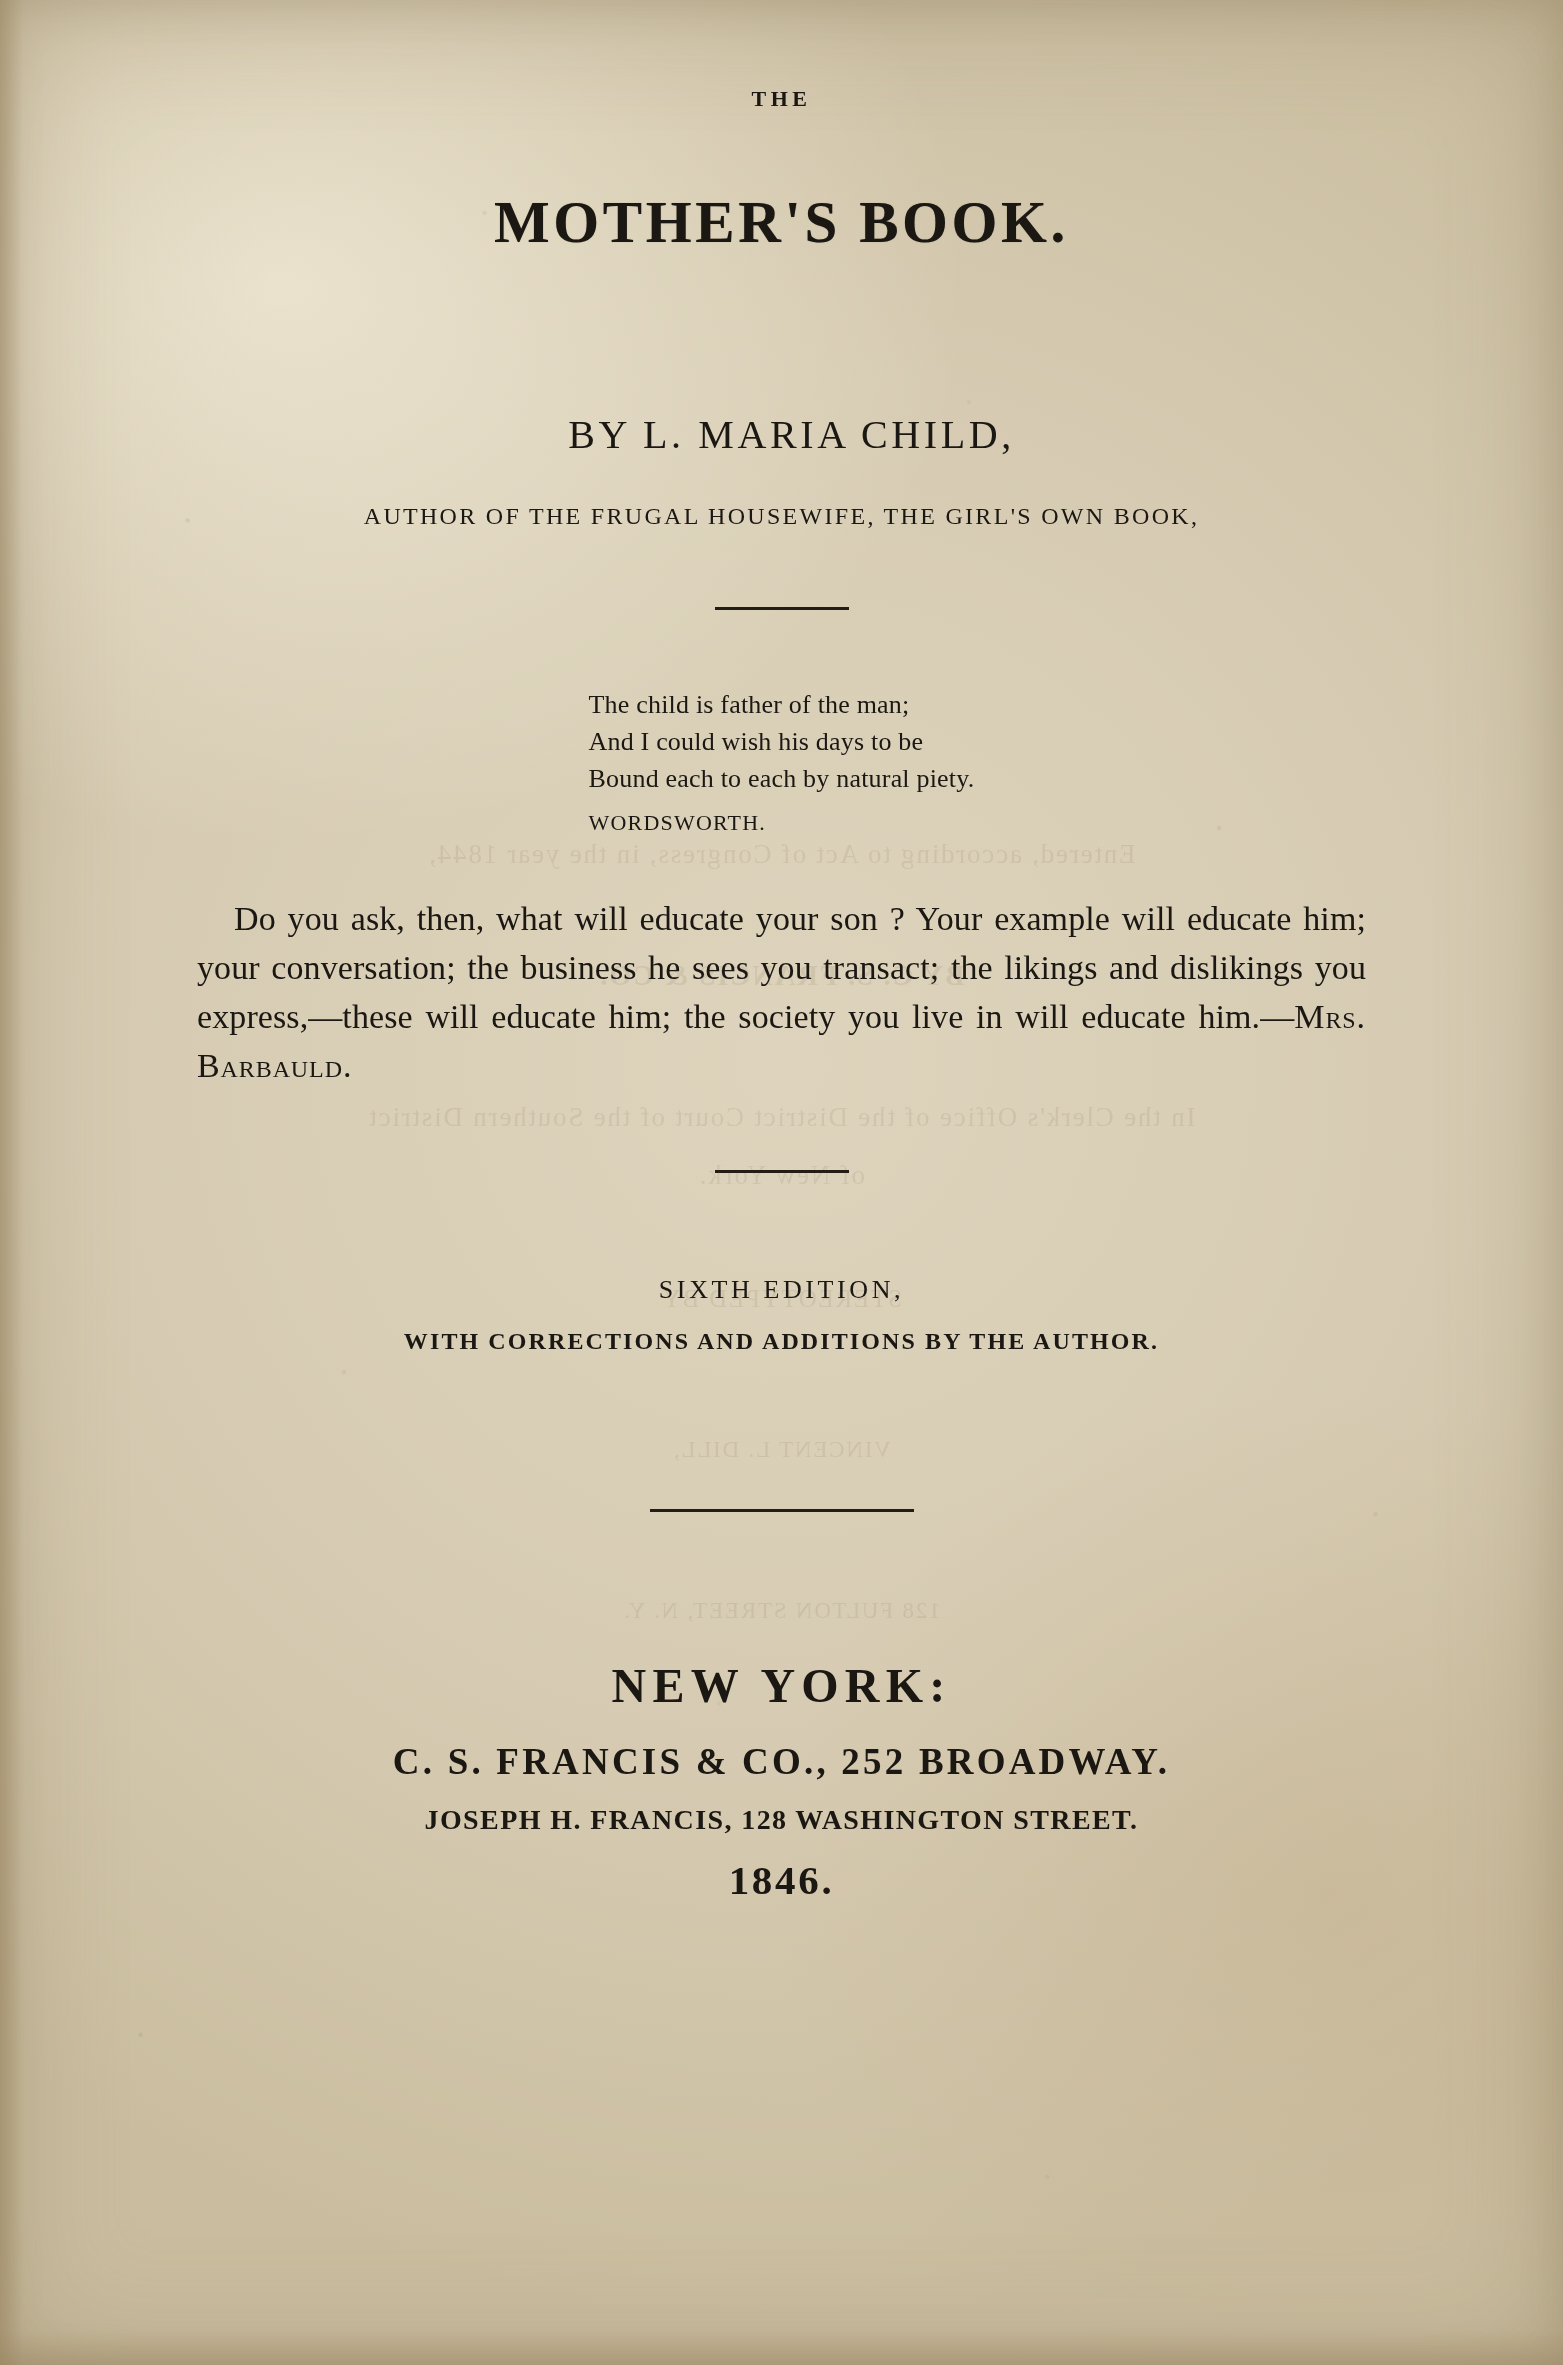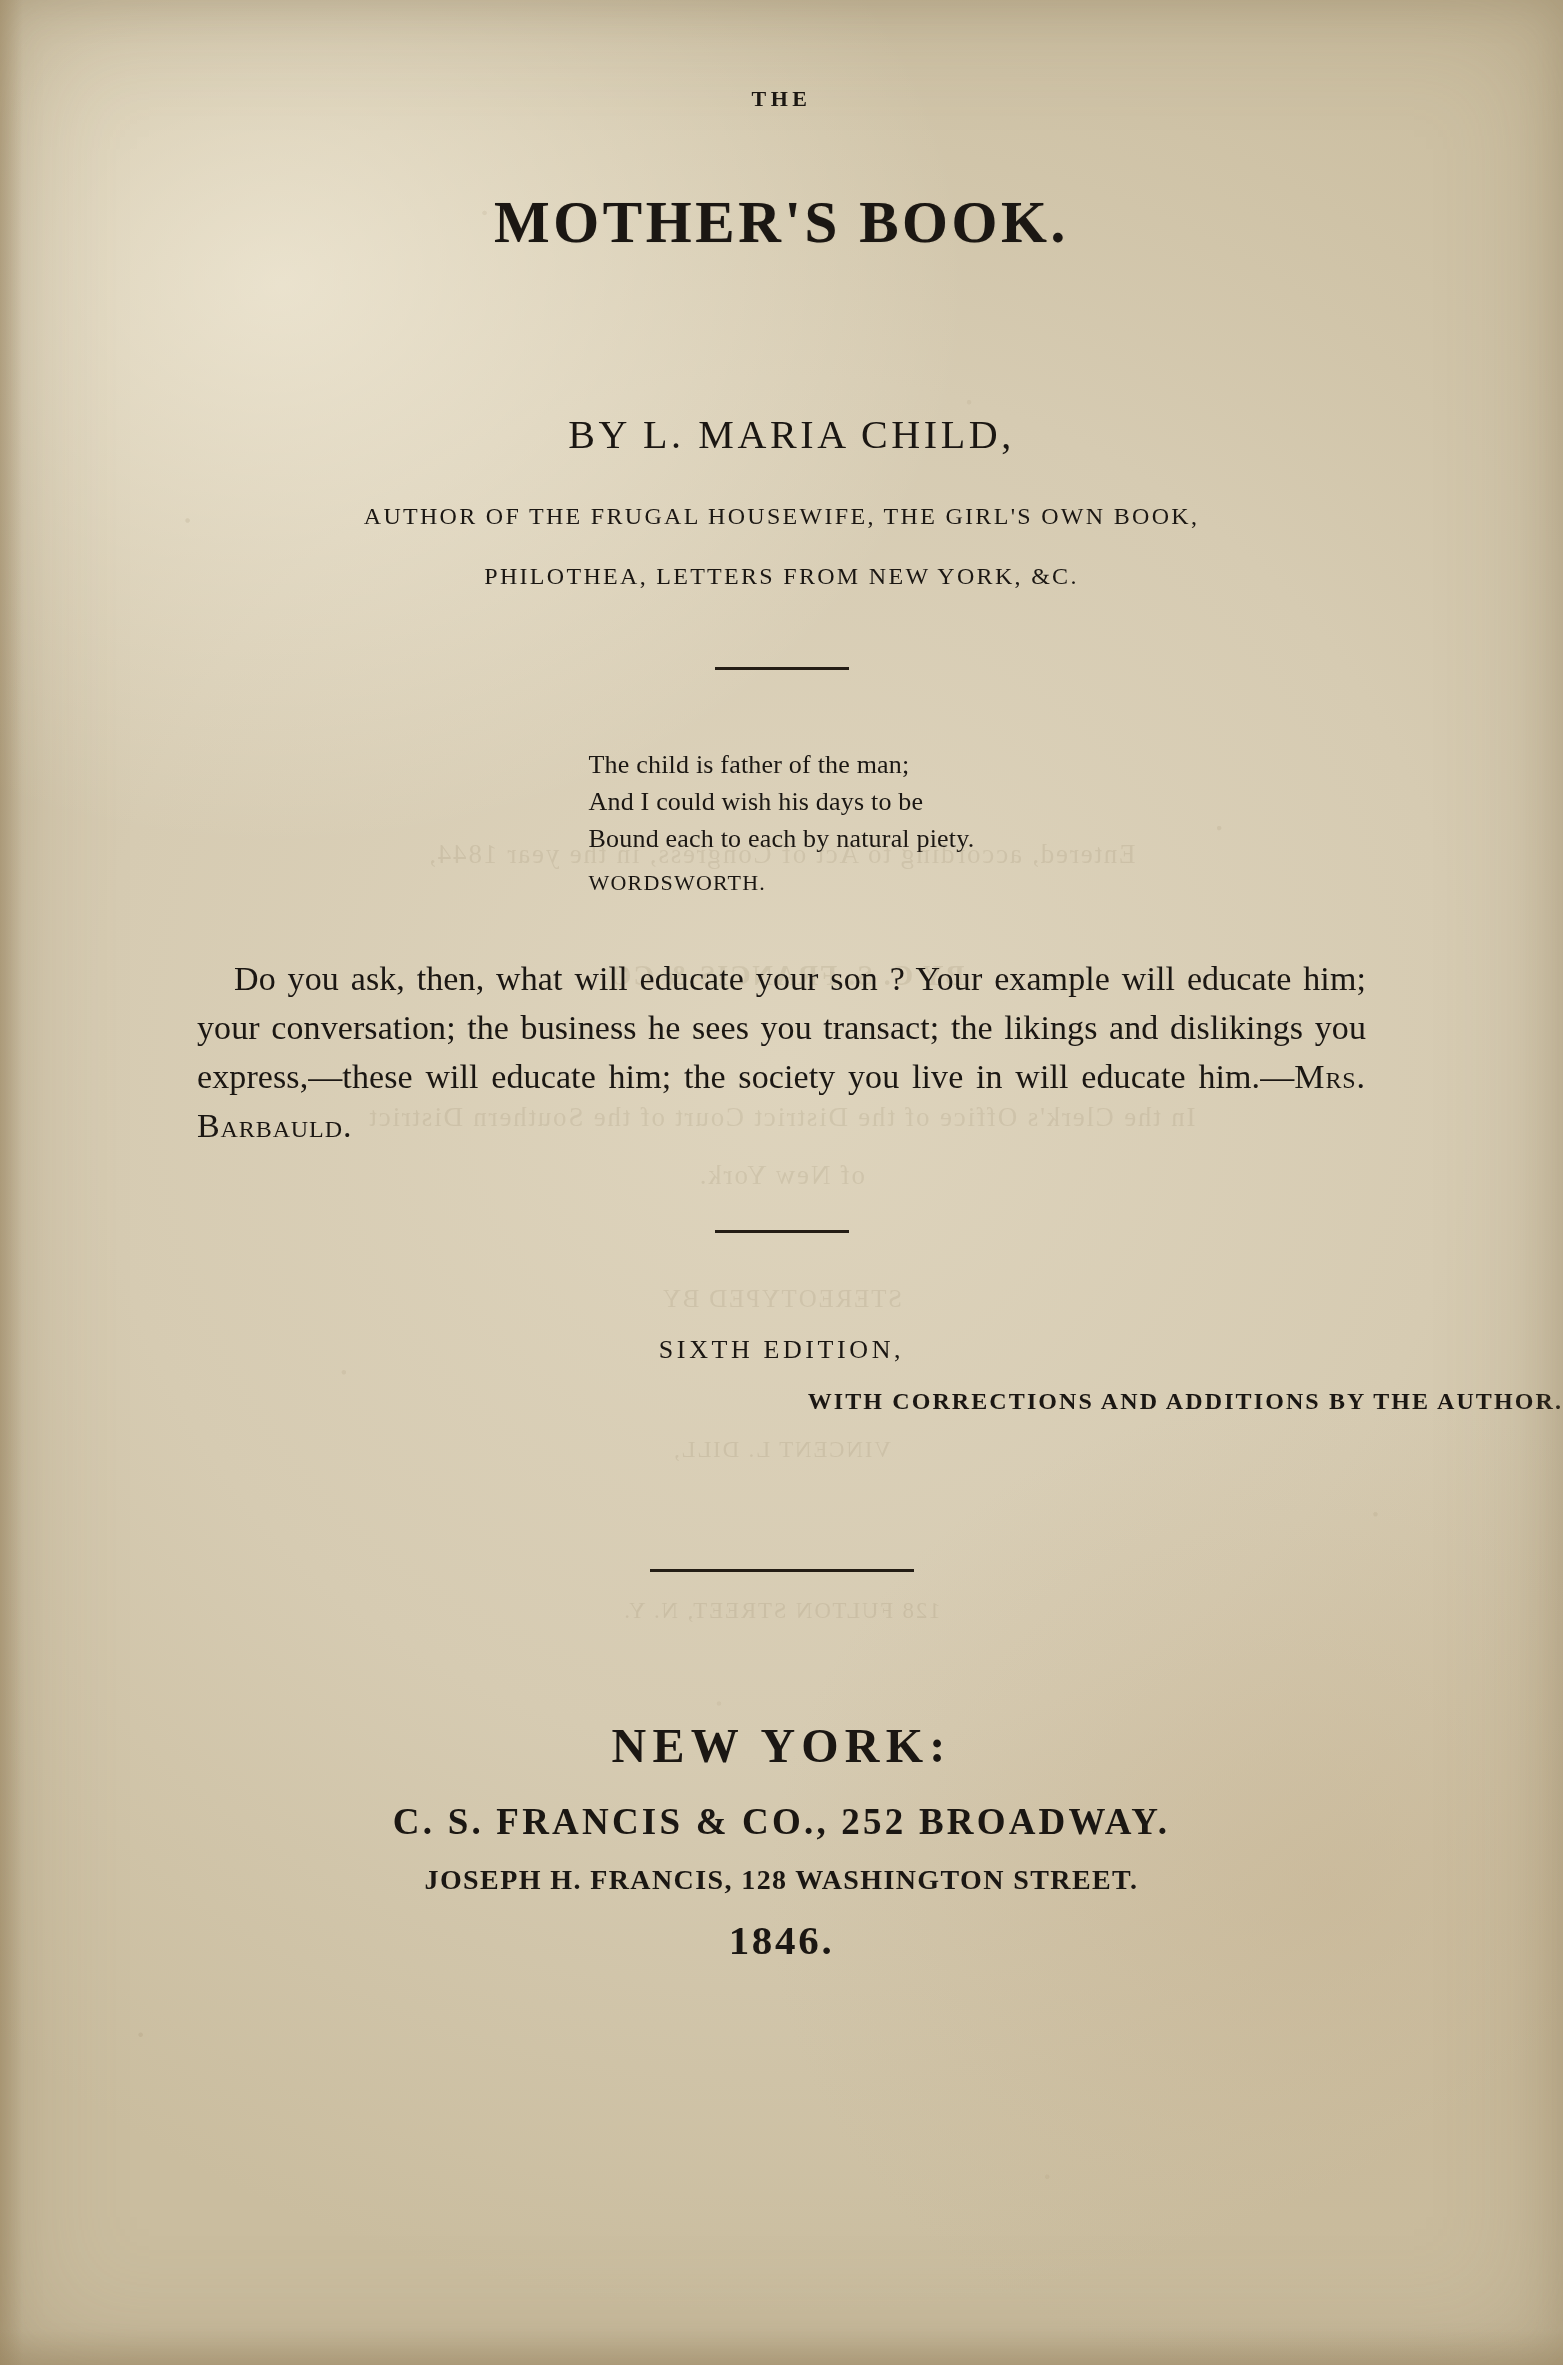--- a/index.html
+++ b/index.html
@@ -147,21 +147,20 @@
     margin-top: 102px;
     font-size: 26px;
     letter-spacing: 3.6px;
     font-weight: 400;
   }
   .edition-sub {
     margin-top: 23px;
     font-size: 24px;
     letter-spacing: 2.1px;
     font-weight: 600;
-    text-align: right;
   }
 
   .imprint-city {
     margin-top: 146px;
     font-size: 48px;
     letter-spacing: 6.2px;
     font-weight: 600;
   }
   .imprint-pub {
     margin-top: 27px;
@@ -231,21 +230,20 @@
   <div class="content">
 
     <div class="the">THE</div>
 
     <h1 class="main-title">MOTHER'S BOOK.</h1>
 
     <div class="byline">BY L. MARIA CHILD,</div>
 
     <div class="credits">
       <span>AUTHOR OF THE FRUGAL HOUSEWIFE, THE GIRL'S OWN BOOK,</span>
-      <span class="line2">PHILOTHEA, LETTERS FROM NEW YORK, &amp;C.</span>
     </div>
 
     <div class="rule rule-short"></div>
 
     <div class="epigraph">
       <span>The child is father of the man;</span><br>
       <span>And I could wish his days to be</span><br>
       <span>Bound each to each by natural piety.</span>
       <span class="epigraph-attr">WORDSWORTH.</span>
     </div>

